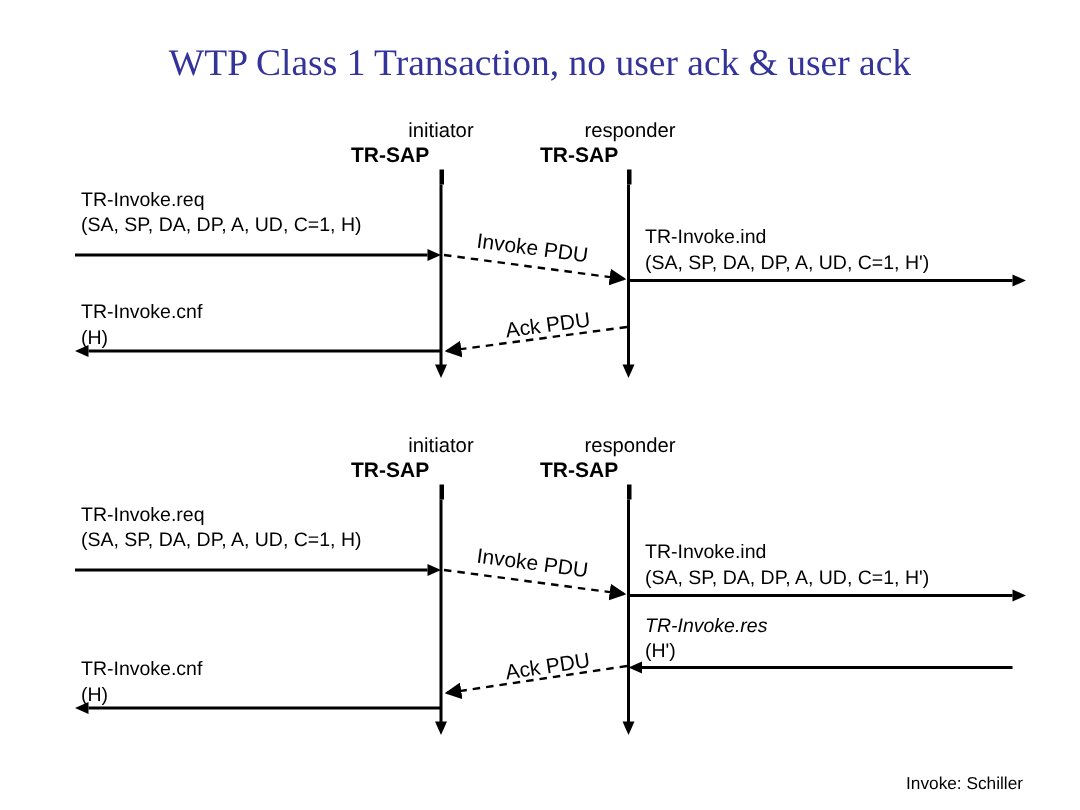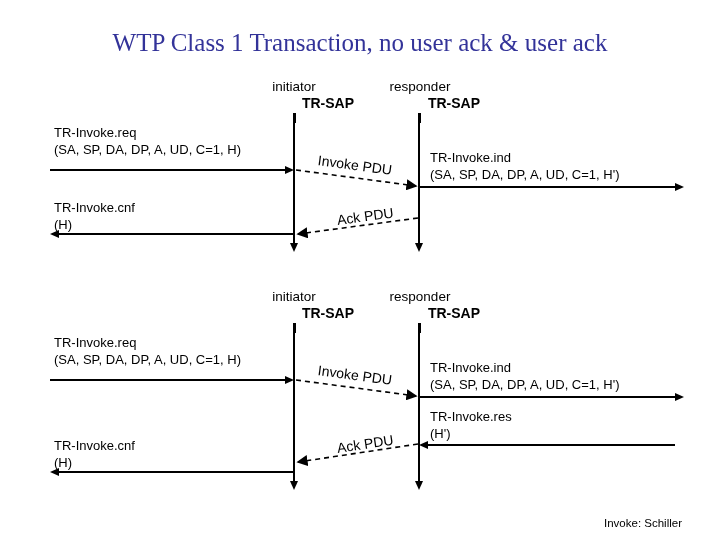--- a/index.html
+++ b/index.html
@@ -47,21 +47,21 @@
     color: #000000;
     text-align: center;
     white-space: nowrap;
   }
   .actor-sap {
     position: absolute;
     font-size: 14px;
     line-height: 17px;
     color: #000000;
     font-weight: bold;
-    text-align: right;
+    text-align: left;
     white-space: nowrap;
   }
 
   
   .lifeline {
     position: absolute;
     width: 2px;
     background: #000000;
   }
   .lifeline-head {
@@ -206,21 +206,21 @@
   <div class="lbl" style="left:54px; top:334px;">TR-Invoke.req</div>
   <div class="lbl" style="left:54px; top:351px;">(SA, SP, DA, DP, A, UD, C=1, H)</div>
   <div class="harrow" style="left:50px; top:379px; width:235px;"></div>
   <div class="harrow-head-right" style="left:285px; top:375.5px;"></div>
 
   <div class="lbl" style="left:430px; top:359px;">TR-Invoke.ind</div>
   <div class="lbl" style="left:430px; top:376px;">(SA, SP, DA, DP, A, UD, C=1, H')</div>
   <div class="harrow" style="left:420px; top:396px; width:255px;"></div>
   <div class="harrow-head-right" style="left:675px; top:392.5px;"></div>
 
-  <div class="lbl" style="left:430px; top:408px;">TR-Invoke.res</div>
+  <div class="lbl" style="left:430px; top:408px;font-style:italic;">TR-Invoke.res</div>
   <div class="lbl" style="left:430px; top:425px;">(H')</div>
   <div class="harrow" style="left:428px; top:444px; width:247px;"></div>
   <div class="harrow-head-left" style="left:419px; top:440.5px;"></div>
 
   <div class="lbl" style="left:54px; top:437px;">TR-Invoke.cnf</div>
   <div class="lbl" style="left:54px; top:454px;">(H)</div>
   <div class="harrow" style="left:59px; top:471px; width:235px;"></div>
   <div class="harrow-head-left" style="left:50px; top:467.5px;"></div>
 
   <div class="pdu-label" style="left:318px; top:362px; transform: rotate(7.6deg);">Invoke PDU</div>

